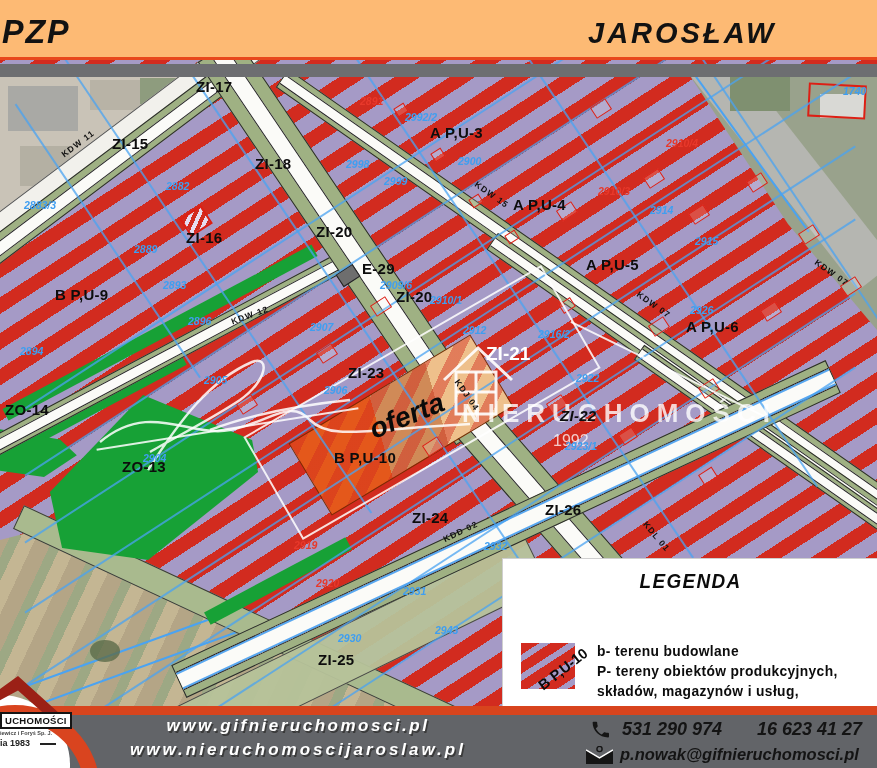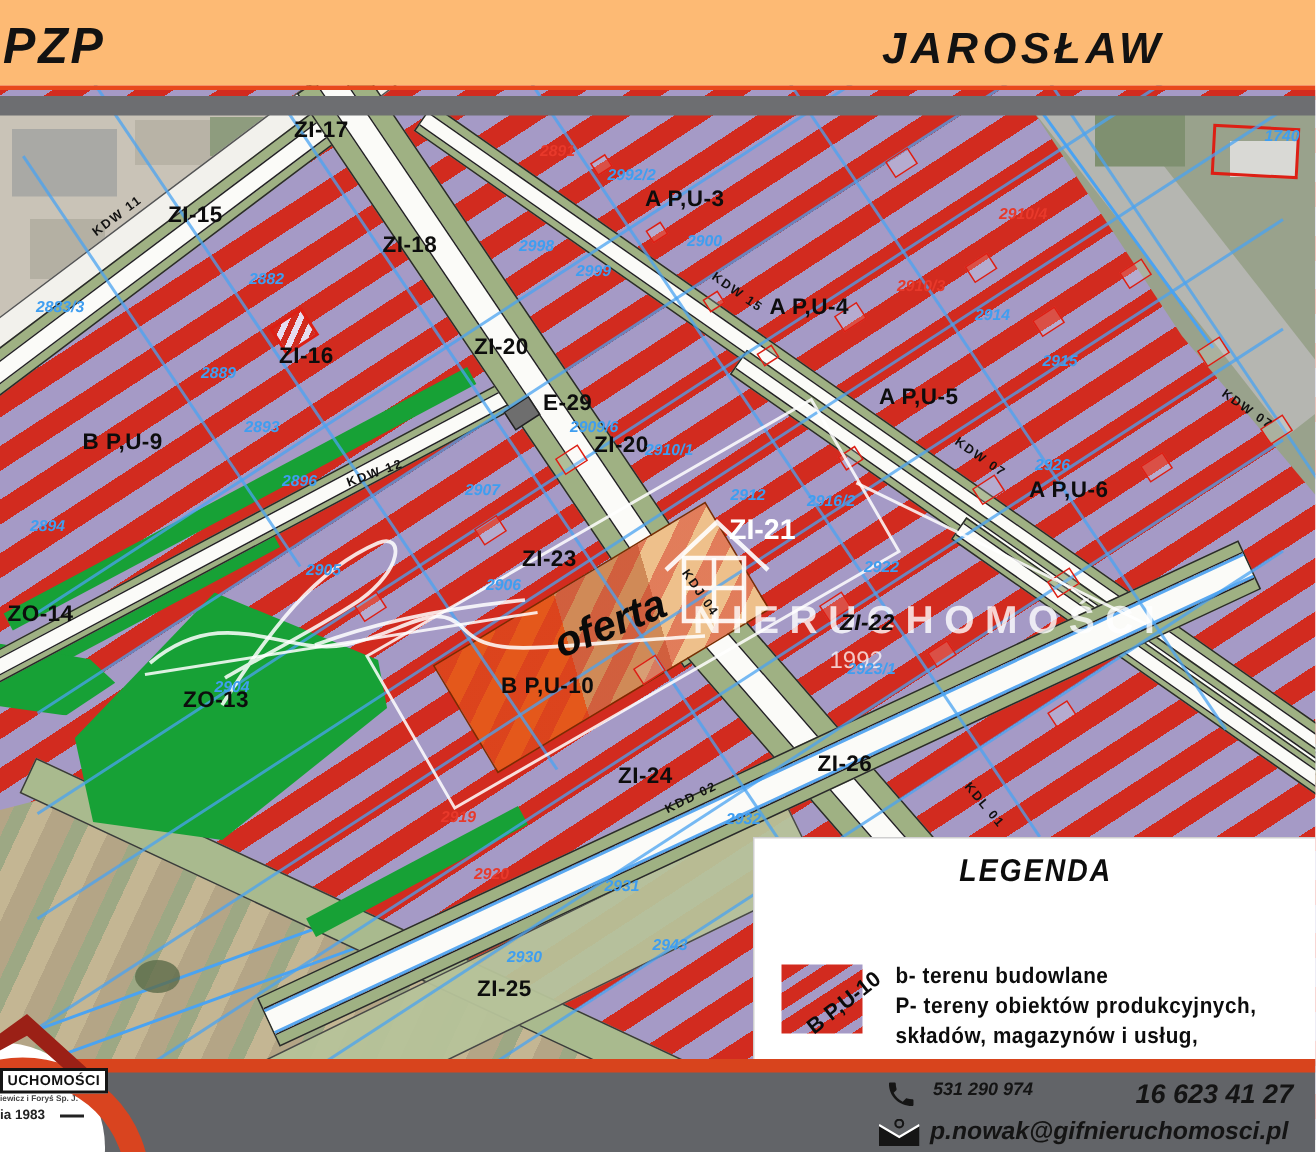--- a/index.html
+++ b/index.html
@@ -70,21 +70,21 @@
     transform-origin:left top;white-space:nowrap;}
 
   
   .footer{position:absolute;left:0;top:706px;width:877px;height:62px;background:#626468;z-index:6;}
   .f-orange{position:absolute;left:0;top:0;width:877px;height:9px;background:#d8441d;}
   .f-urls{position:absolute;left:48px;top:8px;width:500px;text-align:center;color:#fff;
     font-style:italic;font-weight:800;text-shadow:1.5px 1.5px 0 #3a3a3a;line-height:24px;}
   .f-url1{font-size:17px;letter-spacing:2.5px;}
   .f-url2{font-size:17px;letter-spacing:3px;}
   .f-right{color:#141414;font-style:italic;font-weight:800;}
-  .f-phone1{position:absolute;left:622px;top:13px;font-size:12px;}
+  .f-phone1{position:absolute;left:622px;top:13px;font-size:18px;}
   .f-phone2{position:absolute;left:757px;top:13px;font-size:18px;}
   .f-email{position:absolute;left:620px;top:39px;font-size:16.5px;}
   .f-icon{position:absolute;}
 
   
   .badge{position:absolute;left:0;top:650px;width:130px;height:118px;z-index:7;}
   .bd-circle{position:absolute;left:-70px;top:45px;width:140px;height:140px;border-radius:50%;
     background:#ffffff;}
   .bd-ring{position:absolute;left:-70px;top:55px;width:170px;height:170px;border-radius:50%;
     border:16px solid #d9441f;box-sizing:border-box;}
@@ -270,21 +270,21 @@
         <span class="ml ml-pb" style="left: 204px; top: 375px;">2905</span>
         <span class="ml ml-pb" style="left: 143px; top: 453px;">2904</span>
         <span class="ml ml-pb" style="left: 324px; top: 385px;">2906</span>
         <span class="ml ml-pb" style="left: 310px; top: 322px;">2907</span>
         <span class="ml ml-pb" style="left: 458px; top: 156px;">2900</span>
         <span class="ml ml-pb" style="left: 405px; top: 112px;">2992/2</span>
         <span class="ml ml-pb" style="left: 346px; top: 159px;">2998</span>
         <span class="ml ml-pb" style="left: 384px; top: 176px;">2999</span>
         <span class="ml ml-pb" style="left: 380px; top: 280px;">2909/6</span>
         <span class="ml ml-pb" style="left: 430px; top: 295px;">2910/1</span>
-        <span class="ml ml-pb" style="left: 463px; top: 325px; margin-left: 24px;">2912</span>
+        <span class="ml ml-pb" style="left: 463px; top: 325px;">2912</span>
         <span class="ml ml-pb" style="left: 538px; top: 329px;">2916/2</span>
         <span class="ml ml-pb" style="left: 576px; top: 373px;">2922</span>
         <span class="ml ml-pb" style="left: 565px; top: 441px;">2923/1</span>
         <span class="ml ml-pb" style="left: 690px; top: 305px;">2926</span>
         <span class="ml ml-pb" style="left: 695px; top: 236px;">2915</span>
         <span class="ml ml-pb" style="left: 650px; top: 205px;">2914</span>
         <span class="ml ml-pb" style="left: 484px; top: 541px;">2932</span>
         <span class="ml ml-pb" style="left: 338px; top: 633px;">2930</span>
         <span class="ml ml-pb" style="left: 403px; top: 586px;">2931</span>
         <span class="ml ml-pb" style="left: 435px; top: 625px;">2943</span>
@@ -310,20 +310,24 @@
     <div class="lg-swatch-label">B P,U-10</div>
     <div class="lg-lines">
       <div>b- terenu budowlane</div>
       <div>P- tereny obiektów produkcyjnych,</div>
       <div>składów, magazynów i usług,</div>
     </div>
   </div>
 
   <div class="footer">
     <div class="f-orange"></div>
+    <div class="f-urls">
+      <div class="f-url1">www.gifnieruchomosci.pl</div>
+      <div class="f-url2">www.nieruchomoscijaroslaw.pl</div>
+    </div>
     <svg class="f-icon" style="left:590px;top:13px;" width="21" height="21" viewBox="0 0 24 24">
       <path fill="#151515" d="M6.6 10.8c1.5 3 3.9 5.4 6.9 6.9l2.3-2.3c.3-.3.7-.4 1.1-.2 1.2.4 2.5.6 3.8.6.6 0 1 .4 1 1V20c0 .6-.4 1-1 1C10.6 21 3 13.4 3 4c0-.6.4-1 1-1h3.2c.6 0 1 .4 1 1 0 1.3.2 2.6.6 3.8.1.4 0 .8-.2 1.1l-2 1.9z"></path>
     </svg>
     <span class="f-right f-phone1">531 290 974</span>
     <span class="f-right f-phone2">16 623 41 27</span>
     <svg class="f-icon" style="left:586px;top:40px;" width="27" height="18" viewBox="0 0 27 18">
       <path fill="#151515" d="M0,4 L13.5,12 L27,4 L27,18 L0,18 Z"></path>
       <path fill="none" stroke="#ffffff" stroke-width="1.5" d="M0,4 L13.5,12 L27,4"></path>
       <circle cx="13.5" cy="3" r="2.6" fill="none" stroke="#151515" stroke-width="1.4"></circle>
     </svg>

